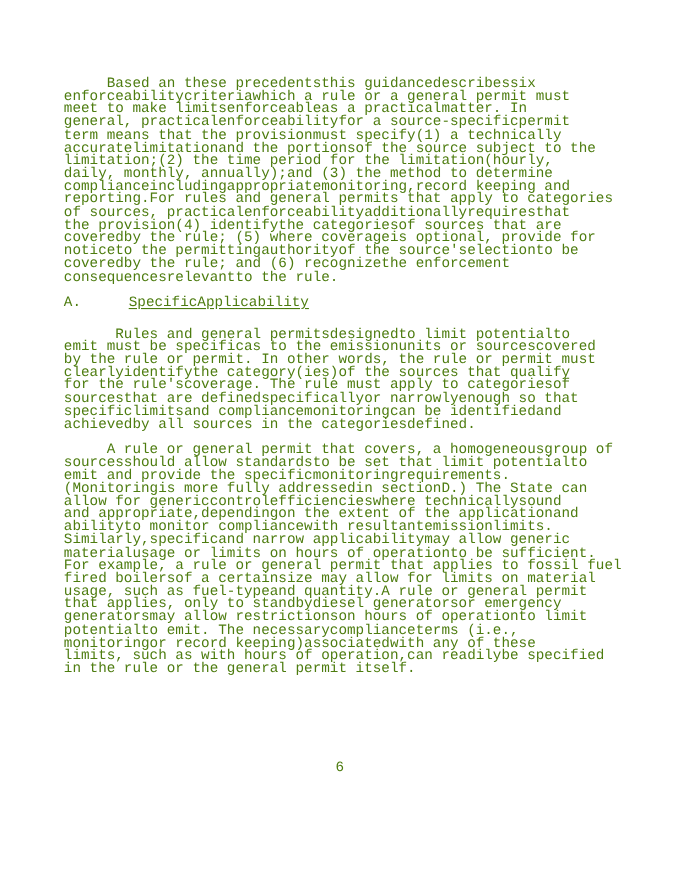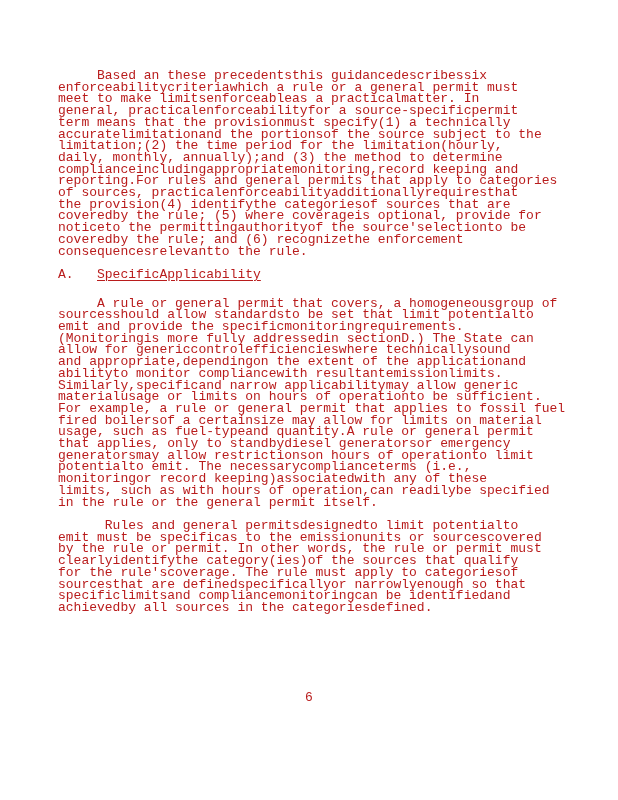--- a/index.html
+++ b/index.html
@@ -9,21 +9,21 @@
   }
   .page {
     position: relative;
     width: 618px;
     height: 800px;
     background: #ffffff;
     overflow: hidden;
     font-family: "Liberation Mono", "DejaVu Sans Mono", monospace;
     font-size: 13px;
     line-height: 11.7px;
-    color: #b91c1c;
+    color: #4d7c0f;
     box-sizing: border-box;
   }
   .body-text {
     position: absolute;
     top: 70px;
     left: 58px;
     width: 520px;
   }
   .para {
     font-family: inherit;
@@ -32,20 +32,21 @@
     margin: 0 0 11.7px 0;
     white-space: pre;
   }
   .heading {
     white-space: pre;
     margin: 0 0 17px 0;
   }
   .h-title {
     text-decoration: underline;
     text-underline-offset: 2px;
+    margin-left: 20px;
   }
   .page-number {
     position: absolute;
     top: 692px;
     left: 0;
     right: 0;
     text-align: center;
   }
 </style>
 </head>
@@ -63,41 +64,41 @@
 daily, monthly, annually);and (3) the method to determine
 complianceincludingappropriatemonitoring,record keeping and
 reporting.For rules and general permits that apply to categories
 of sources, practicalenforceabilityadditionallyrequiresthat
 the provision(4) identifythe categoriesof sources that are
 coveredby the rule; (5) where coverageis optional, provide for
 noticeto the permittingauthorityof the source'selectionto be
 coveredby the rule; and (6) recognizethe enforcement
 consequencesrelevantto the rule.</pre>
     <div class="heading"><span class="h-label">A.   </span><span class="h-title">SpecificApplicability</span></div>
+    <pre class="para">      Rules and general permitsdesignedto limit potentialto
+emit must be specificas to the emissionunits or sourcescovered
+by the rule or permit. In other words, the rule or permit must
+clearlyidentifythe category(ies)of the sources that qualify
+for the rule'scoverage. The rule must apply to categoriesof
+sourcesthat are definedspecificallyor narrowlyenough so that
+specificlimitsand compliancemonitoringcan be identifiedand
+achievedby all sources in the categoriesdefined.</pre>
     <pre class="para">     A rule or general permit that covers, a homogeneousgroup of
 sourcesshould allow standardsto be set that limit potentialto
 emit and provide the specificmonitoringrequirements.
 (Monitoringis more fully addressedin sectionD.) The State can
 allow for genericcontrolefficiencieswhere technicallysound
 and appropriate,dependingon the extent of the applicationand
 abilityto monitor compliancewith resultantemissionlimits.
 Similarly,specificand narrow applicabilitymay allow generic
 materialusage or limits on hours of operationto be sufficient.
 For example, a rule or general permit that applies to fossil fuel
 fired boilersof a certainsize may allow for limits on material
 usage, such as fuel-typeand quantity.A rule or general permit
 that applies, only to standbydiesel generatorsor emergency
 generatorsmay allow restrictionson hours of operationto limit
 potentialto emit. The necessarycomplianceterms (i.e.,
 monitoringor record keeping)associatedwith any of these
 limits, such as with hours of operation,can readilybe specified
 in the rule or the general permit itself.</pre>
-    <pre class="para">      Rules and general permitsdesignedto limit potentialto
-emit must be specificas to the emissionunits or sourcescovered
-by the rule or permit. In other words, the rule or permit must
-clearlyidentifythe category(ies)of the sources that qualify
-for the rule'scoverage. The rule must apply to categoriesof
-sourcesthat are definedspecificallyor narrowlyenough so that
-specificlimitsand compliancemonitoringcan be identifiedand
-achievedby all sources in the categoriesdefined.</pre>
   </div>
   <div class="page-number">6</div>
 </div>
 
 </body></html>

